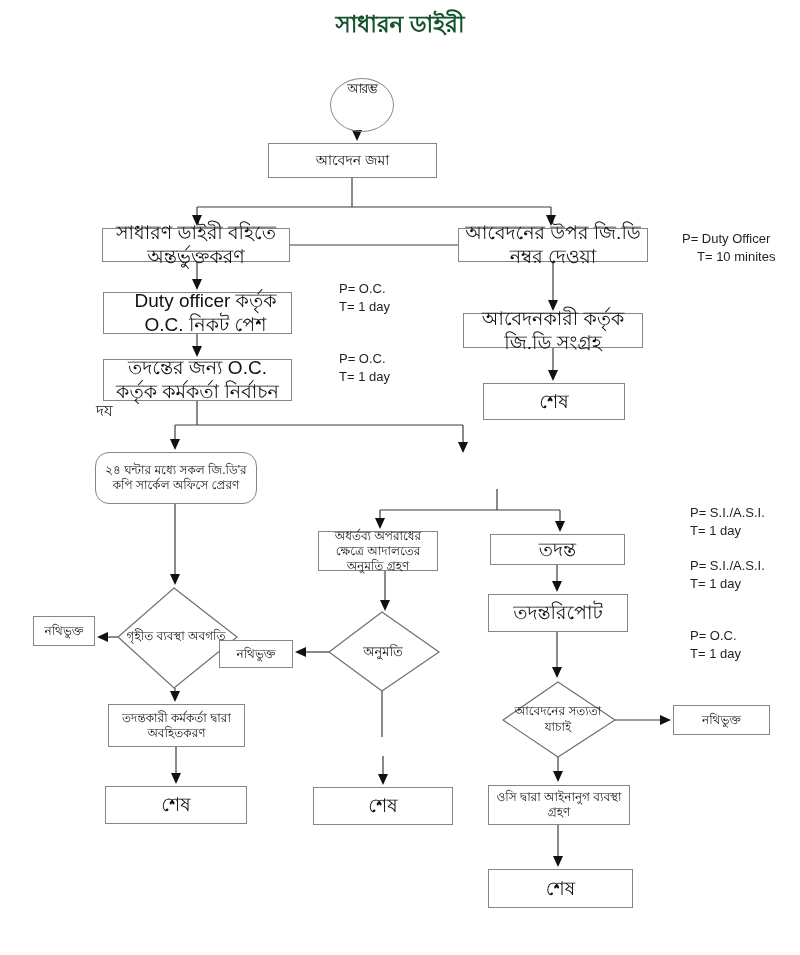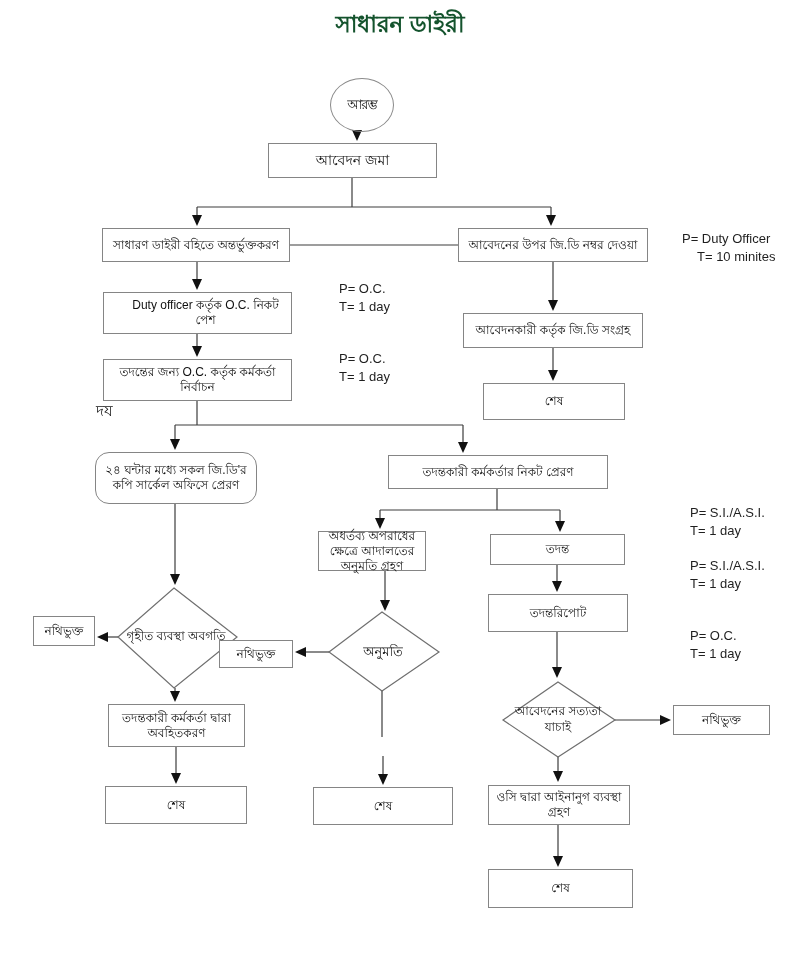--- a/index.html
+++ b/index.html
@@ -3,24 +3,24 @@
 <meta charset="utf-8">
 <style>
   html,body{margin:0;padding:0;background:#ffffff;}
   .canvas{position:relative;width:800px;height:955px;background:#fff;overflow:hidden;
           font-family:"Liberation Sans","DejaVu Sans",sans-serif;color:#111;}
   .title{position:absolute;left:0;top:6px;width:100%;text-align:center;
          font-size:23px;font-weight:bold;color:#14532d;}
   .lines{position:absolute;left:0;top:0;pointer-events:none;}
   .box{position:absolute;border:1px solid #858585;background:#fff;box-sizing:border-box;
        display:flex;align-items:center;justify-content:center;text-align:center;
-       font-size:12px;line-height:1.25;padding:2px 5px;}
+       font-size:19px;line-height:1.25;padding:2px 5px;}
   .sm{font-size:12px;}
   .ellipse{position:absolute;left:330px;top:78px;width:62px;height:52px;
-           border:1px solid #8a8a8a;border-radius:50%;display:flex;align-items:center;
+           border:1px solid #8a8a8a;border-radius:50%;display:flex;align-items:flex-start;
            justify-content:center;font-size:13px;letter-spacing:-1px;overflow:visible;}
   .dlabel{position:absolute;display:flex;align-items:center;justify-content:center;
           text-align:center;font-size:12px;line-height:1.3;}
   .ann{position:absolute;font-size:13px;line-height:1.35;color:#1f1f1f;white-space:nowrap;}
   .stray{position:absolute;left:96px;top:399px;font-size:15px;}
 </style>
 </head>
 <body>
 
 <div class="canvas">
@@ -118,25 +118,22 @@
   </div>
 
   <div class="box" style="left:483px;top:383px;width:142px;height:37px;">
     <span>শেষ</span>
   </div>
 
   <div class="box sm" style="left:95px;top:452px;width:162px;height:52px;border-radius:14px;">
     <span>২৪ ঘন্টার মধ্যে সকল জি.ডি'র কপি সার্কেল অফিসে প্রেরণ</span>
   </div>
 
-  <div class="box" style="left:388px;top:455px;width:220px;height:34px;">
-    <span>তদন্তকারী কর্মকর্তার নিকট প্রেরণ</span>
-  </div>
-
-  <div class="box sm" style="left:318px;top:531px;width:108px;height:40px;">
+
+  <div class="box sm" style="left:318px;top:531px;width:120px;height:40px;">
     <span>অধর্তব্য অপরাধের ক্ষেত্রে আদালতের অনুমতি গ্রহণ</span>
   </div>
 
   <div class="box" style="left:490px;top:534px;width:135px;height:31px;">
     <span>তদন্ত</span>
   </div>
 
   <div class="box" style="left:488px;top:594px;width:140px;height:38px;">
     <span>তদন্তরিপোট</span>
   </div>

